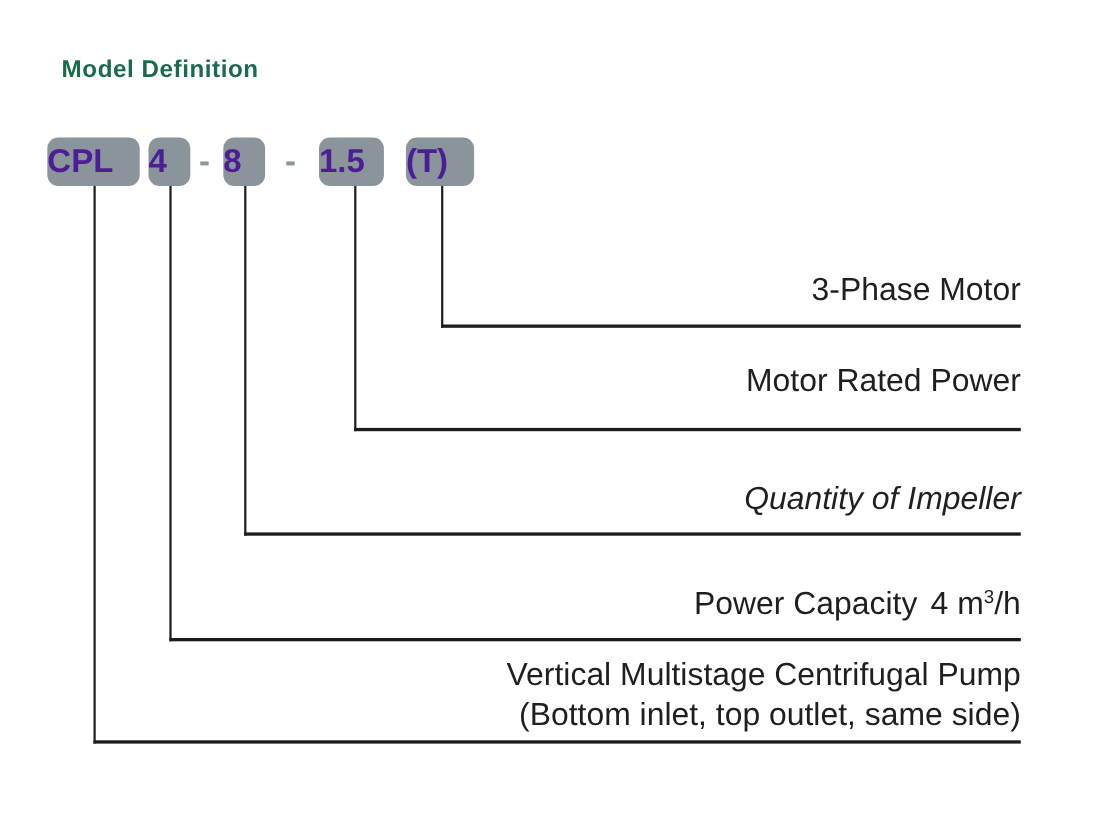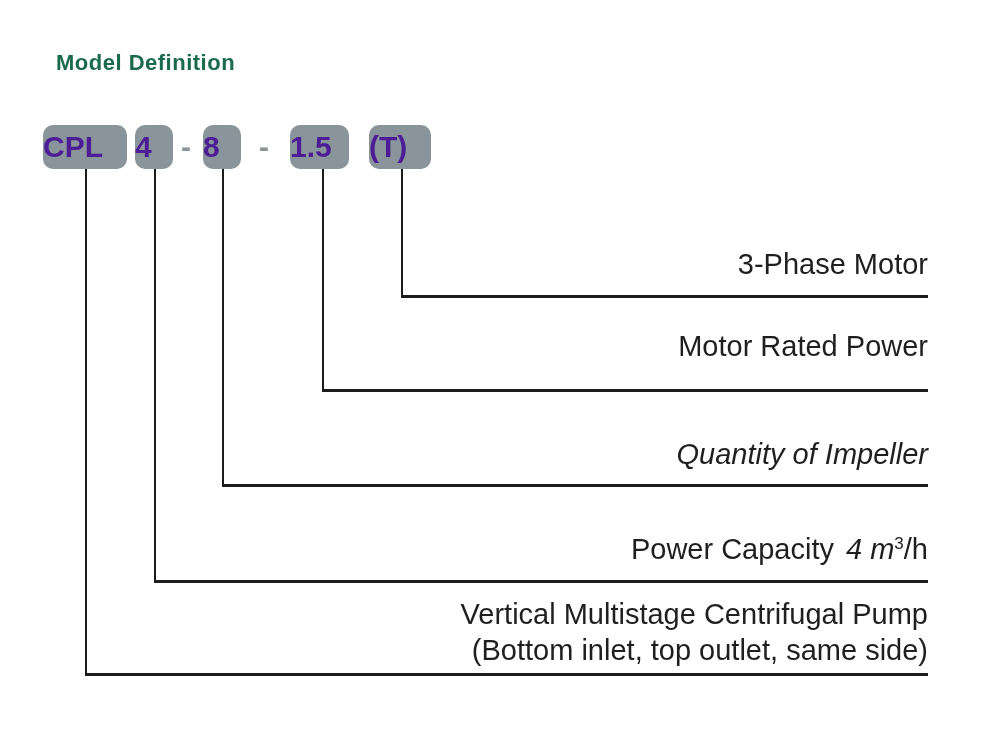--- a/index.html
+++ b/index.html
@@ -87,21 +87,21 @@
     color: var(--text, #1f1f1f);
     font-size: 29px;
     text-align: right;
     white-space: nowrap;
   }
   .callout-phase    { top: 248px; text-align: right; }
   .callout-power    { top: 330px; }
   .callout-impeller { top: 438px; font-style: italic; }
   .callout-capacity { top: 533px; }
   .callout-series   { top: 596px; line-height: 36px; }
-  .capacity-value { margin-left: 12px; font-style: italic; }
+  .capacity-value { margin-left: 12px; }
   .sup {
     font-size: 17px;
     position: relative;
     top: -10px;
   }
 </style>
 </head>
 <body>
 
 <div class="canvas">

